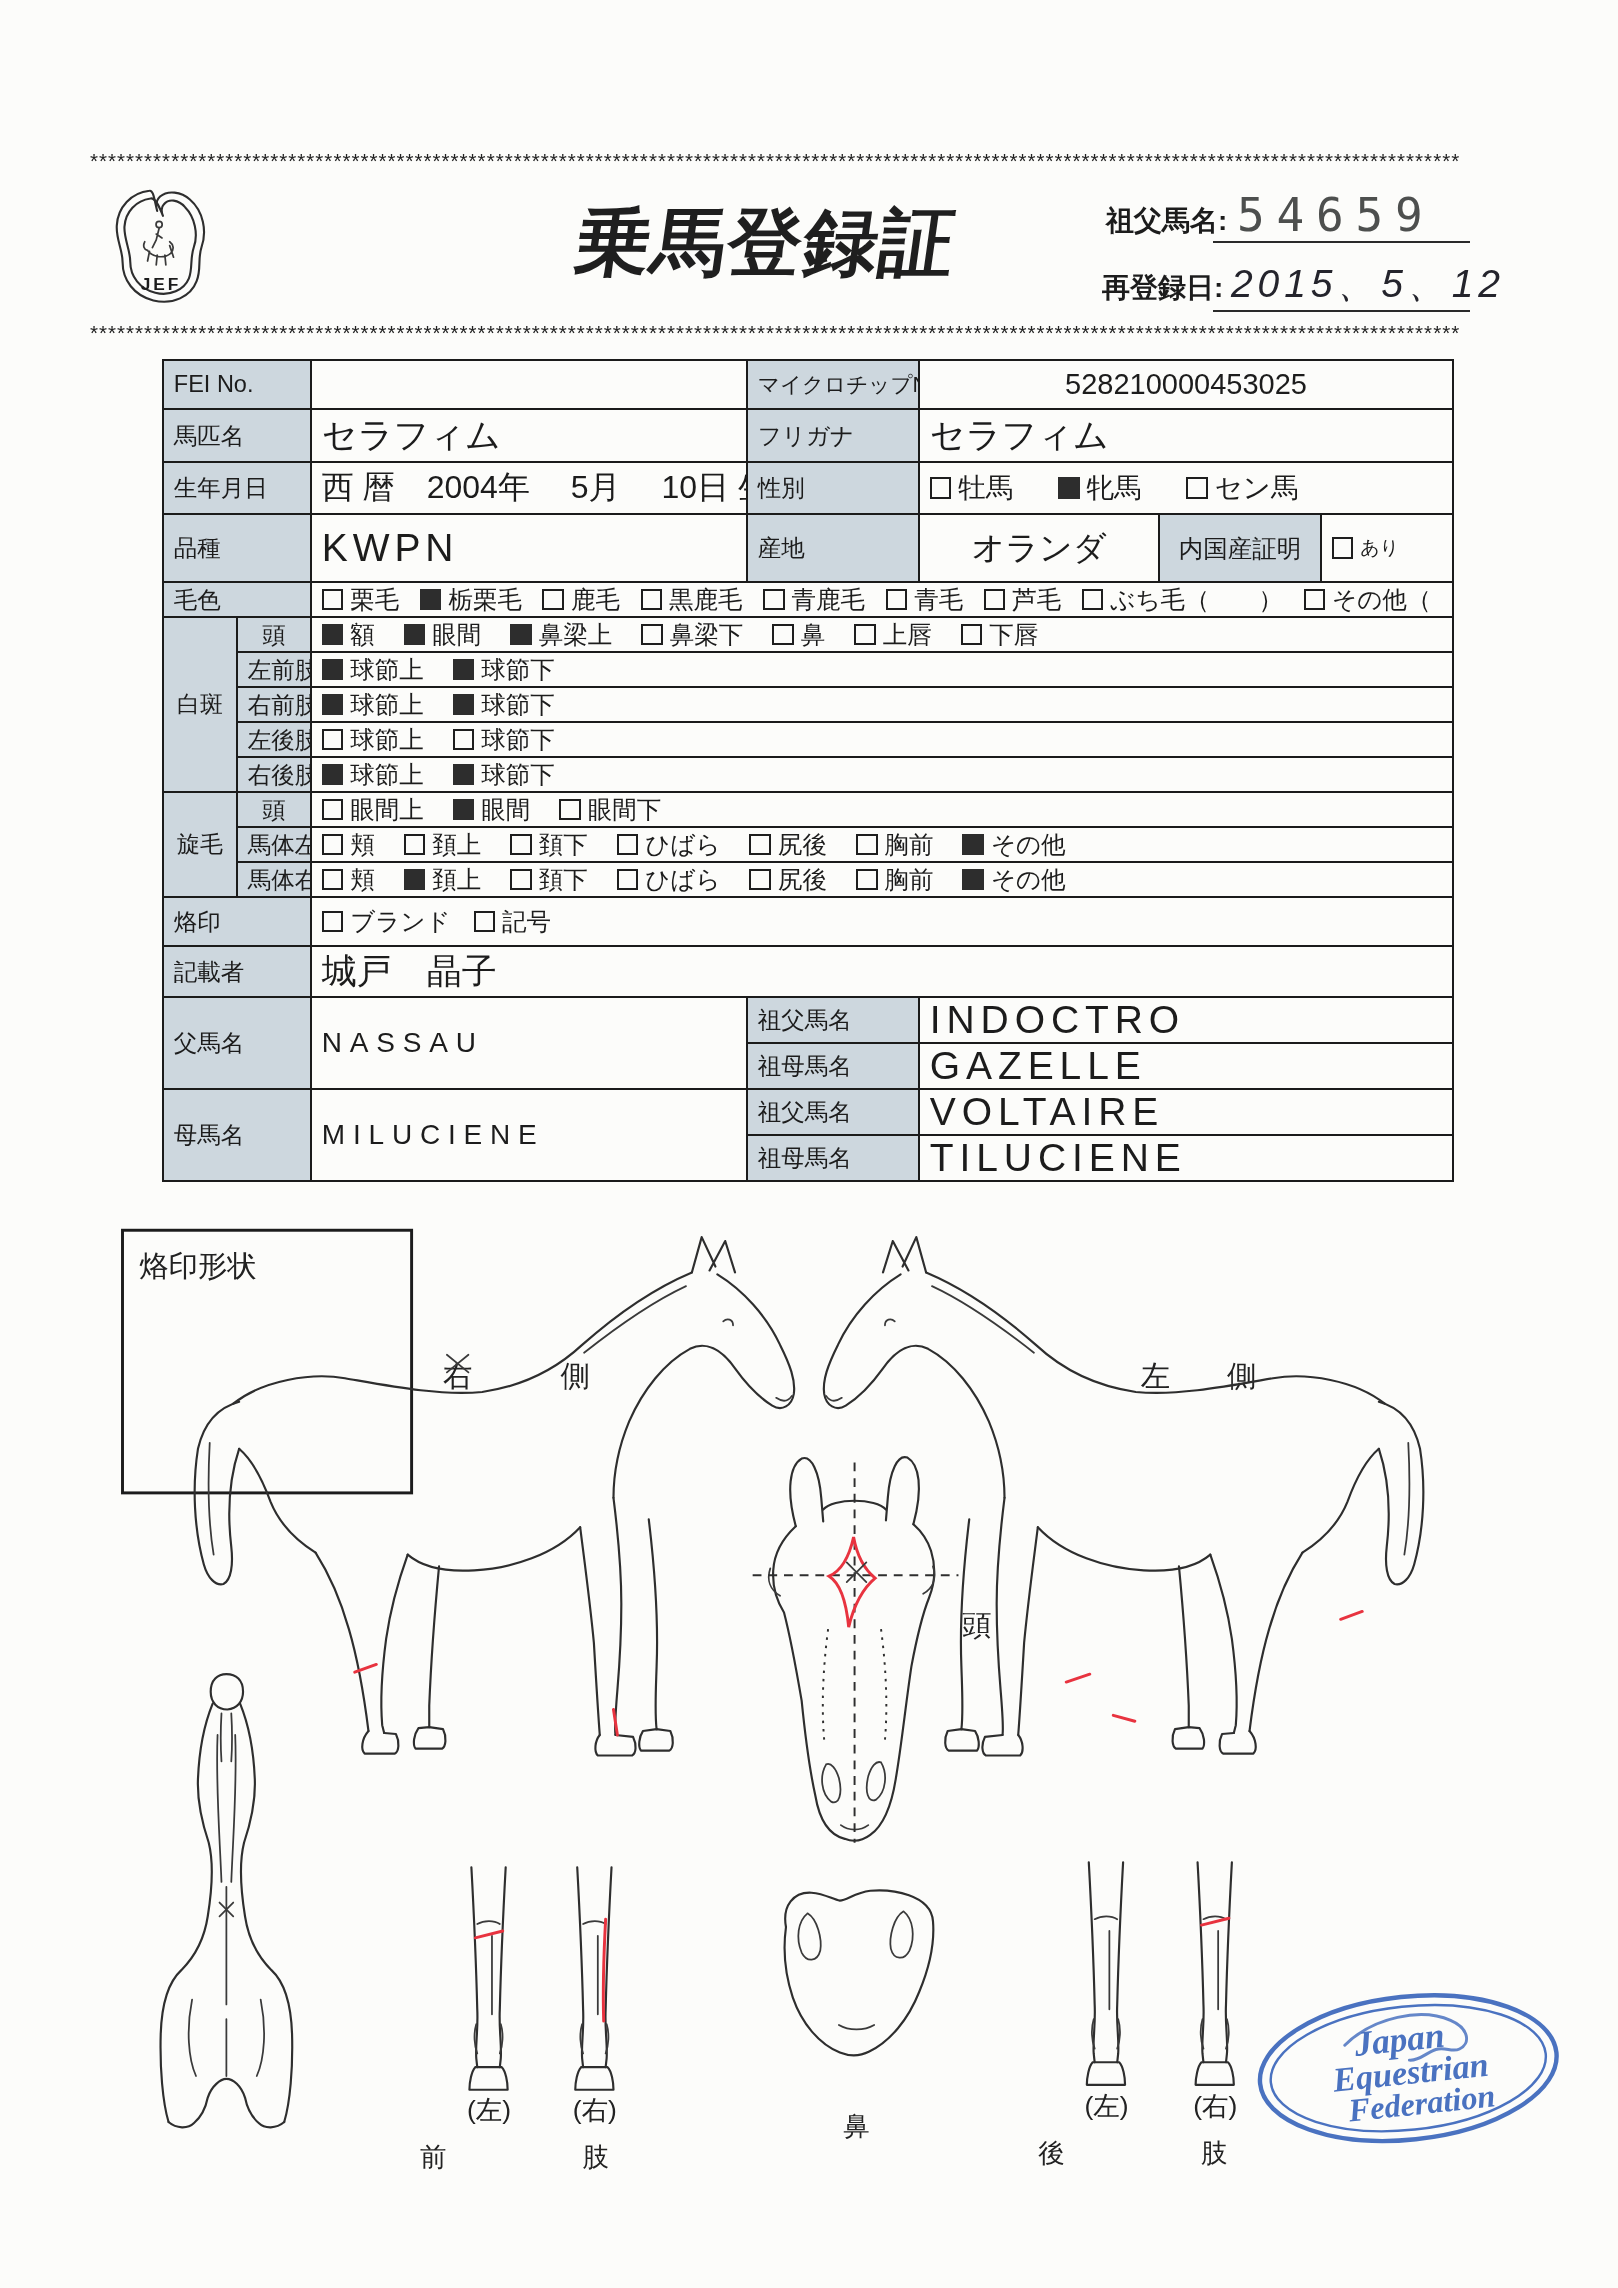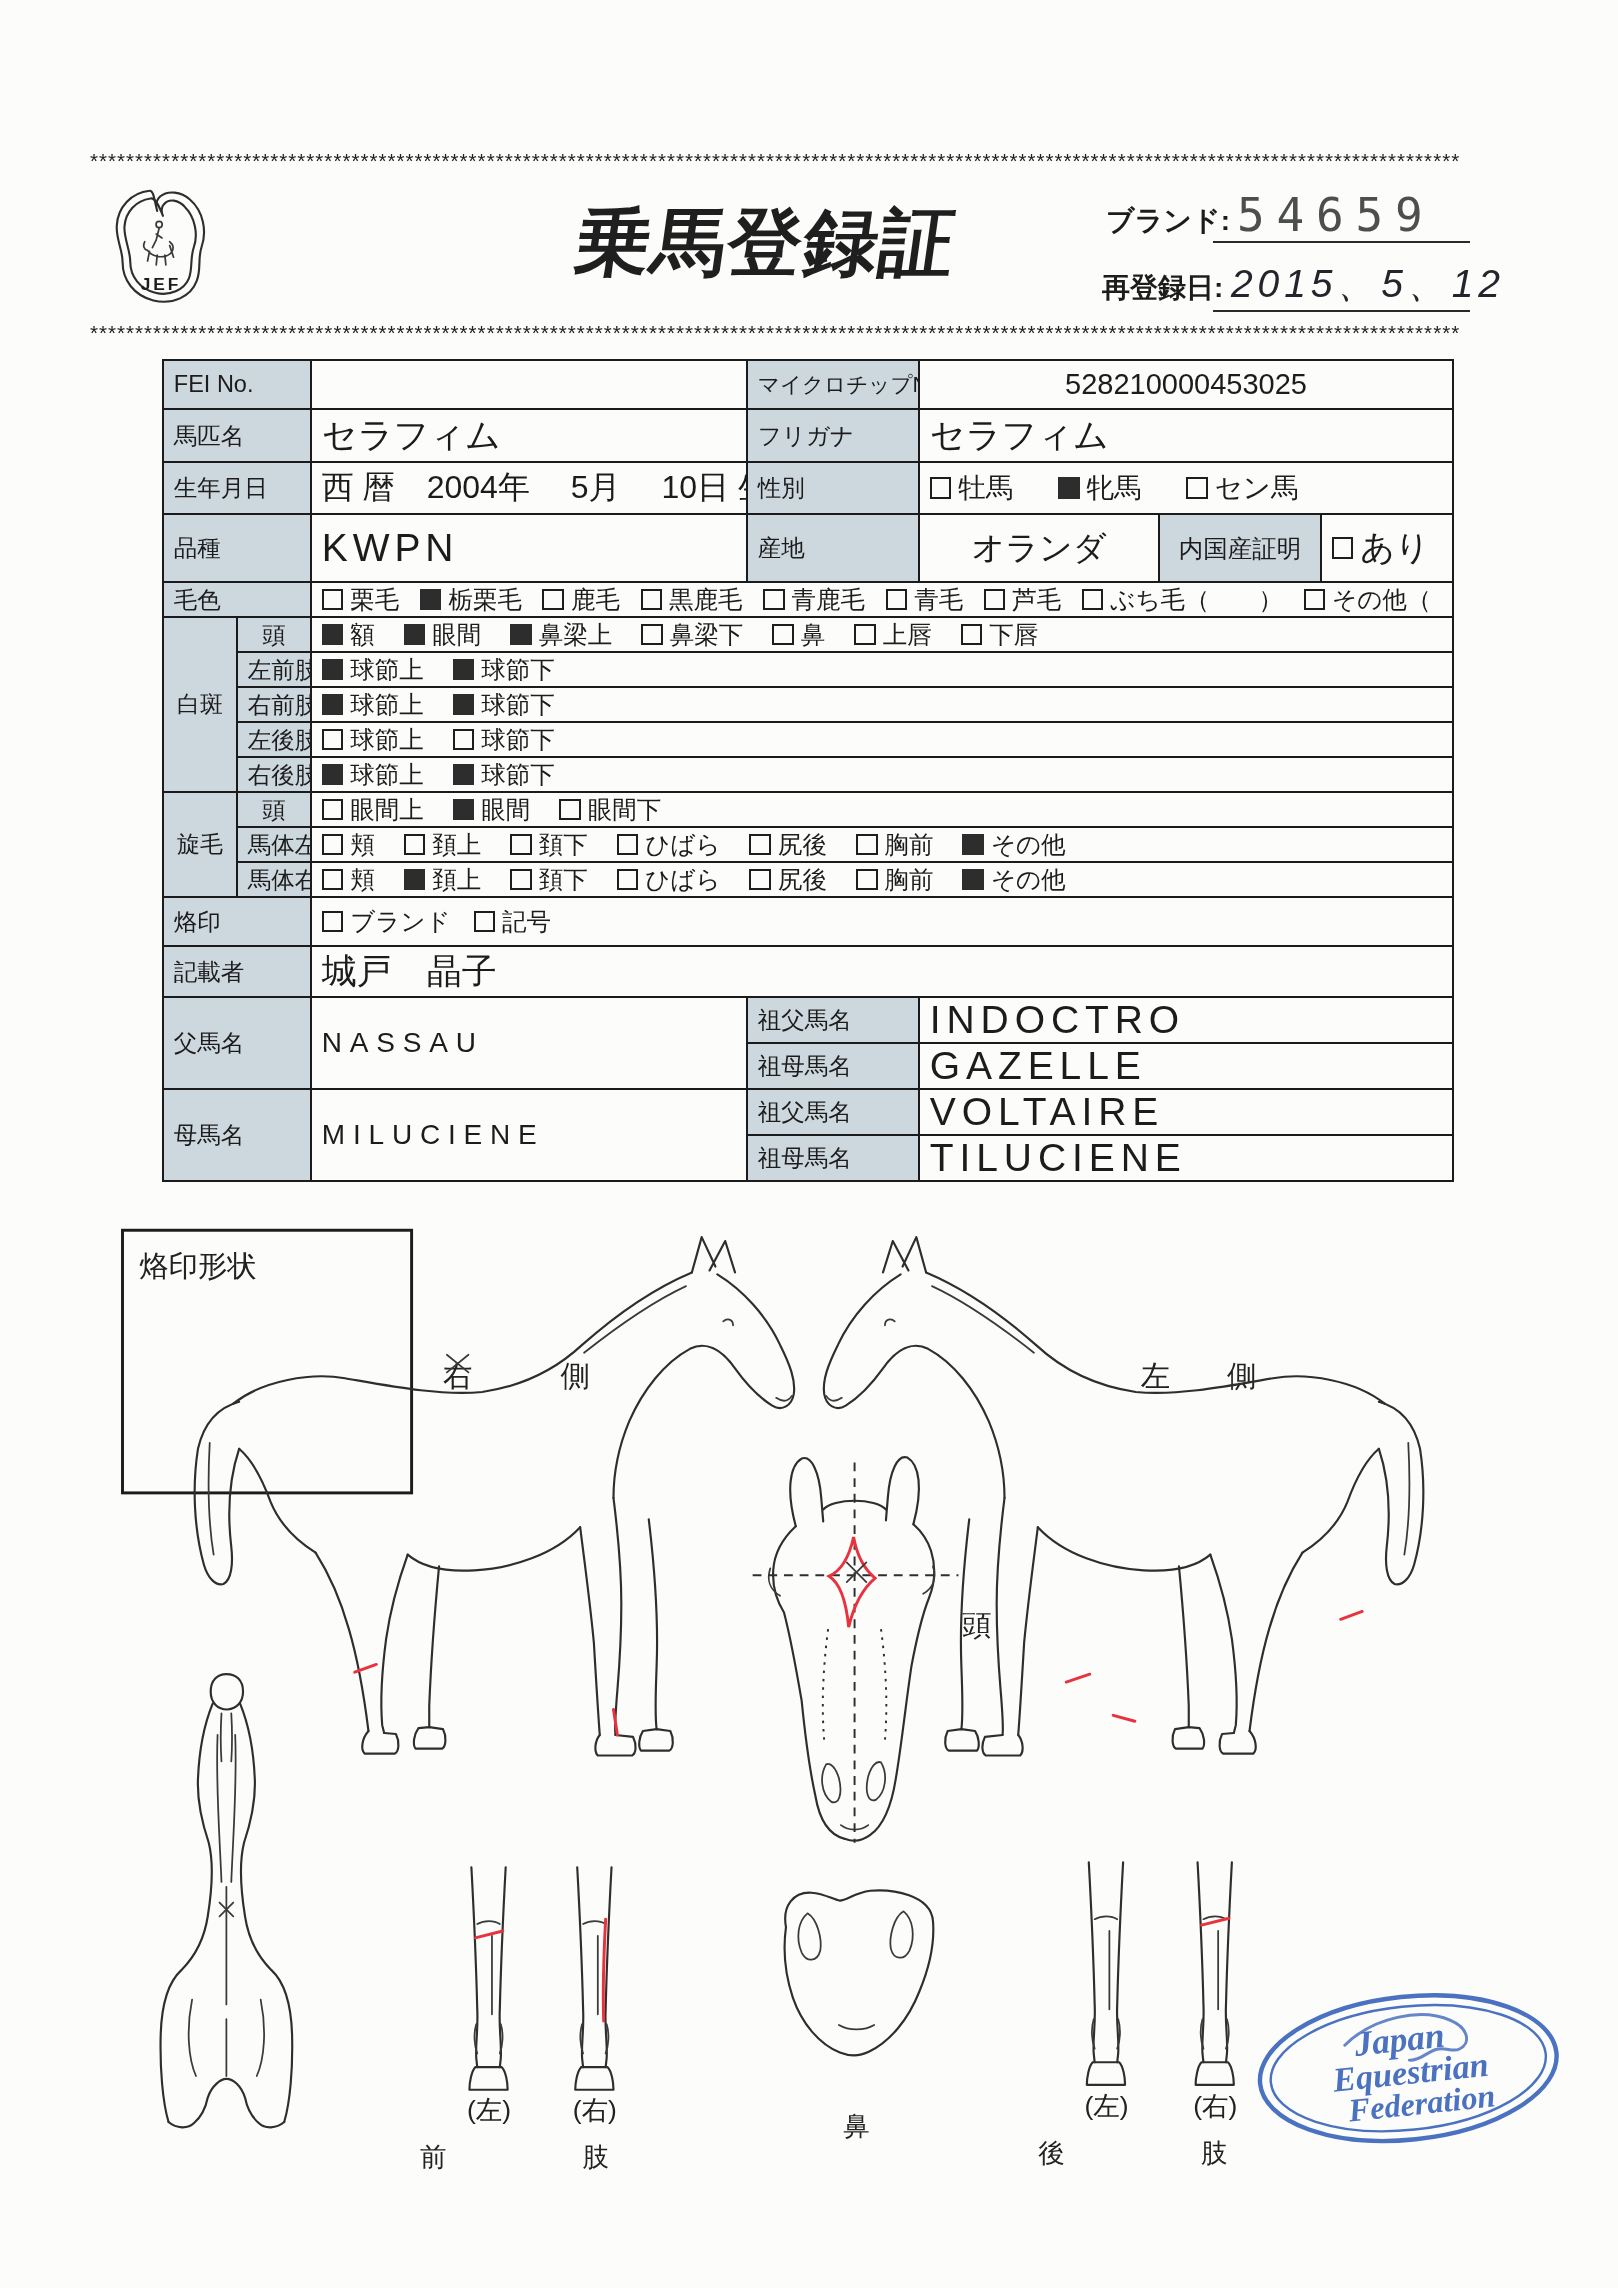--- a/index.html
+++ b/index.html
@@ -38,21 +38,21 @@
   td.sub{text-align:center;font-size:23.5px;padding:0 2px;}
   td.ctr{text-align:center;}
   .v36{font-size:35px;} .v33{font-size:32px;} .v40{font-size:39px;letter-spacing:4.9px;}
   .v34{font-size:33px;} .v30{font-size:29px;} .vped{font-size:28px;letter-spacing:7.8px;}
   .vped2{font-size:39px;letter-spacing:5.9px;}
   .cbrow{display:flex;align-items:center;gap:25.5px;}
   .g-sex{gap:45px;font-size:27.4px;}
   .g-coat{gap:20.6px;font-size:24.5px;}
   .g-sub{gap:29px;font-size:24.5px;}
   .g-brand{gap:23px;font-size:24.5px;}
-  .g-dom{gap:0;font-size:34px;}
+  .g-dom{gap:0;font-size:19px;}
   .cb{width:17.6px;height:17.6px;border:2.4px solid #1e1e1e;margin-right:6.9px;flex:none;display:inline-block;}
   .cb.on{background:#2d2d2d;border-color:#2d2d2d;}
   .opt{display:inline-flex;align-items:center;white-space:nowrap;}
   
   svg.art{position:absolute;left:0;top:0;width:1618px;height:2289px;}
   .ln{fill:none;stroke:#2e2e2e;stroke-width:2.2;stroke-linecap:round;stroke-linejoin:round;}
   .lnthin{fill:none;stroke:#3a3a3a;stroke-width:1.8;stroke-linecap:round;}
   .red{fill:none;stroke:#e8333f;stroke-width:3;stroke-linecap:round;}
   .dash{fill:none;stroke:#2e2e2e;stroke-width:2;stroke-dasharray:9 7;}
   .dot{fill:none;stroke:#2e2e2e;stroke-width:2;stroke-dasharray:2.5 6;}
@@ -75,21 +75,21 @@
       <circle cx="57" cy="40" r="3.2"></circle>
       <path d="M 57 44 L 54 56 M 54 50 L 60 54 M 54 56 L 50 64"></path>
       <path d="M 42 58 C 40 62 41 66 45 67 M 45 67 C 50 74 62 76 69 70 C 73 66 72 61 68 58 M 47 68 L 45 78 M 55 72 L 54 82 M 63 72 L 64 82 M 68 62 L 72 74"></path>
     </g>
     <text x="59" y="108" text-anchor="middle" font-size="18" font-weight="bold" letter-spacing="3" fill="#1c1c1c">JEF</text>
   </svg>
 
 
   <div class="title">乗馬登録証</div>
 
-  <div class="regno-label">ブランド:</div>
+  <div class="regno-label">祖父馬名:</div>
   <div class="regno-value">54659</div>
   <div class="regno-line"></div>
   <div class="redate-label">再登録日:</div>
   <div class="redate-value">2015、5、12</div>
   <div class="redate-line"></div>
 
   <div class="stars s-bottom">********************************************************************************************************************************************************</div>
 
   <table class="main">
     <colgroup>

